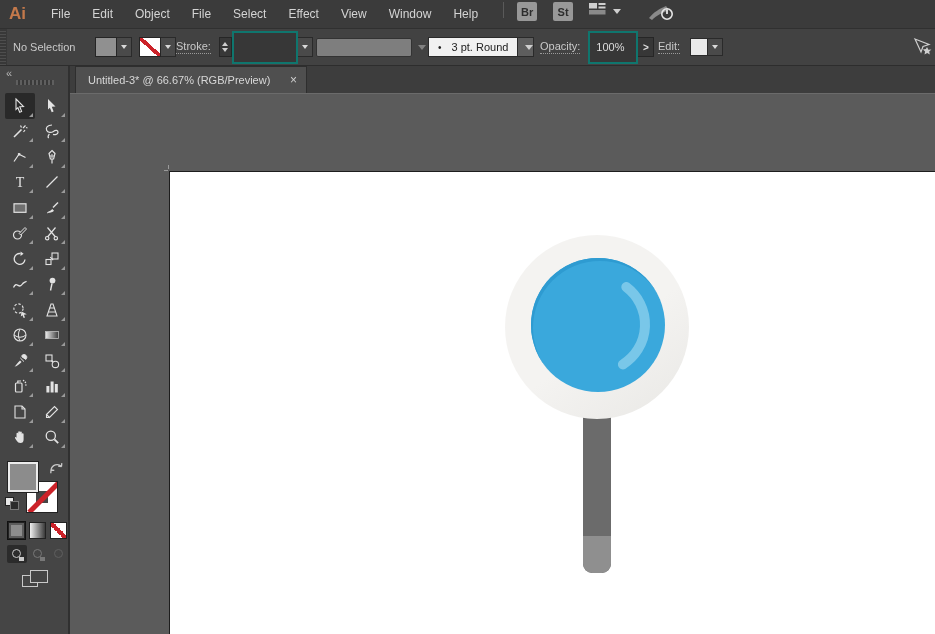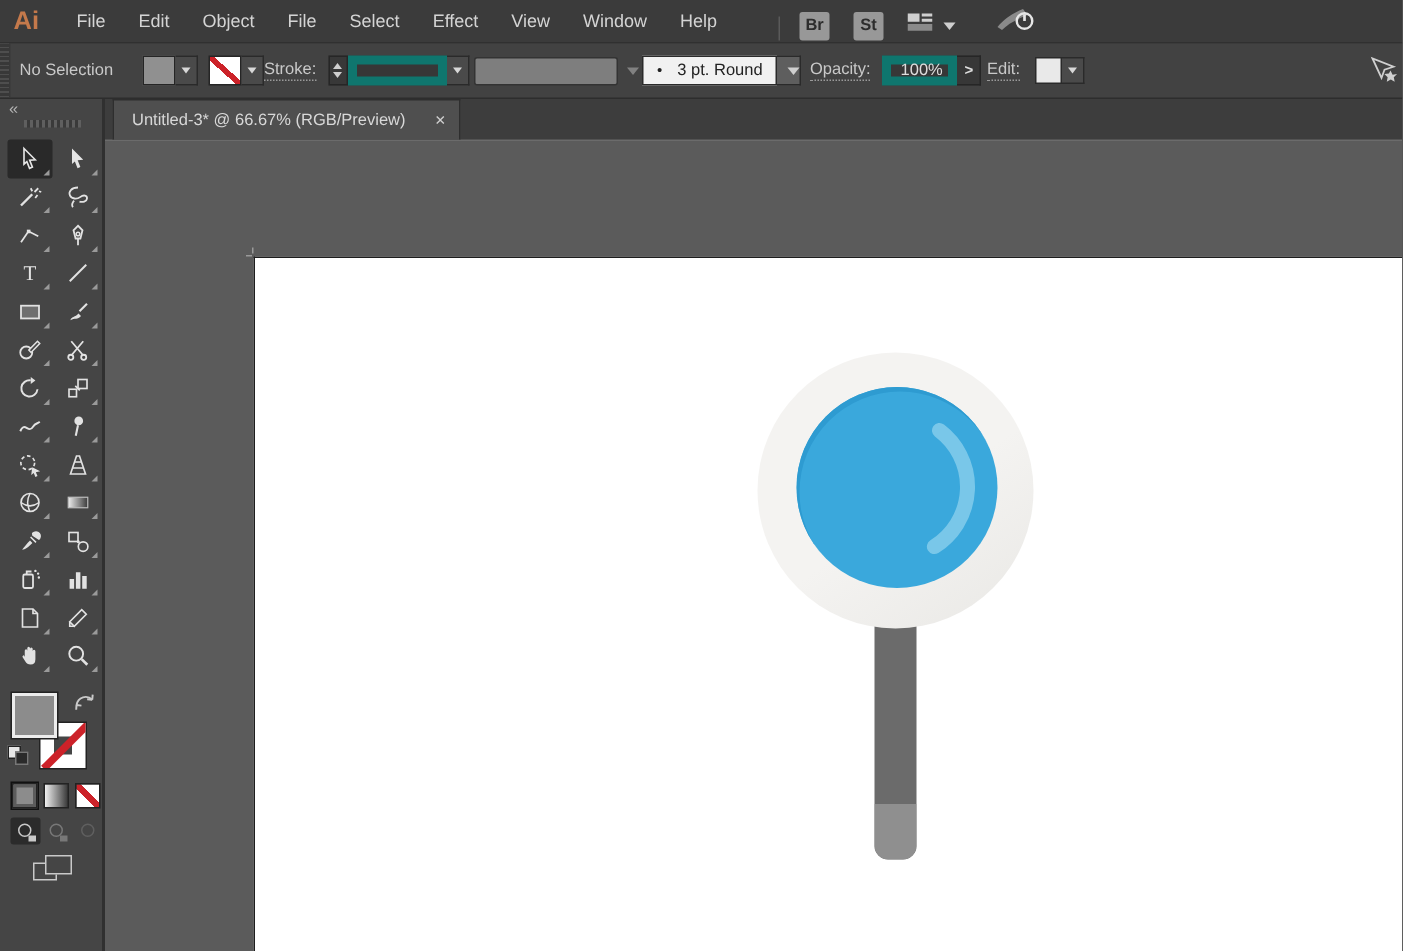--- a/index.html
+++ b/index.html
@@ -8,21 +8,21 @@
     position:relative; width:935px; height:634px; overflow:hidden;
     font-family:"Liberation Sans", sans-serif; color:#d6d6d6;
     background:#3b3b3b; user-select:none;
   }
   
   .menubar { position:absolute; left:0; top:0; width:935px; height:29px;
     background:#3b3b3b; display:flex; align-items:center; border-bottom:1px solid #303030;}
   .logo { font-weight:bold; font-size:17px; color:#c4794b; margin:0 14px 0 9px; letter-spacing:0; }
   .menus { display:flex; align-items:center; }
   .menus span { font-size:12px; color:#d4d4d4; padding:0 11px; cursor:default; }
-  .mb-right { display:flex; align-items:flex-end; margin-left:30px; }
+  .mb-right { display:flex; align-items:flex-start; margin-left:14px; }
   .mb-sep { width:1px; height:16px; background:#5a5a5a; margin-right:13px; }
   .sq-btn { width:20px; height:19px; background:#989898; color:#2d2d2d; font-size:11px;
     font-weight:bold; border-radius:2px; display:flex; align-items:center; justify-content:center;
     margin-right:16px; }
   .ws-group { display:flex; align-items:center; margin-right:26px; }
   .chev-down { width:0; height:0; border-left:4px solid transparent; border-right:4px solid transparent;
     border-top:5px solid #cfcfcf; margin-left:7px; }
   
   .controlbar { position:absolute; left:0; top:29px; width:935px; height:37px; background:#424242;
     border-bottom:1px solid #2d2d2d; }
@@ -35,21 +35,21 @@
   .swatch.fill-gray { background:#909090; }
   .swatch.stroke-none, .none-slash {
     background:linear-gradient(to top right,#fff 43%,#cc2229 43%,#cc2229 57%,#fff 57%); }
   .dd-arrow { width:15px; height:20px; background:#4a4a4a; border:1px solid #2a2a2a; border-left:none;
     display:flex; align-items:center; justify-content:center; }
   .dd-arrow .chev-down { margin:0; border-top-color:#d8d8d8; border-left-width:3.5px; border-right-width:3.5px; border-top-width:4.5px;}
   .stepper { width:13px; height:20px; background:#383838; border:1px solid #262626; display:flex;
     flex-direction:column; align-items:center; justify-content:center; gap:2px; }
   .tri-up { width:0;height:0;border-left:3.5px solid transparent;border-right:3.5px solid transparent;border-bottom:4px solid #cfcfcf; }
   .tri-dn { width:0;height:0;border-left:3.5px solid transparent;border-right:3.5px solid transparent;border-top:4px solid #cfcfcf; }
-  .dark-field { background:#373737; border:6px solid #0f766e; height:20px; display:flex; align-items:center; }
+  .dark-field { background:#373737; border:2px solid #0f766e; height:33px; display:flex; align-items:center; }
   .width-profile { width:96px; height:19px; background:#7e7e7e; border-radius:2px; border:1px solid #333; }
   .wp-chev { margin-left:6px; opacity:.45; }
   .brush-combo { display:flex; align-items:center; }
   .brush-field { width:90px; height:20px; background:#f1f1f1; color:#222; display:flex; align-items:center;
     border:1px solid #2a2a2a; font-size:11px; }
   .brush-dot { margin:0 10px 0 9px; font-size:10px; }
   .chev-btn { width:16px; height:20px; background:#5e5e5e; border:1px solid #2a2a2a; border-left:none;
     display:flex; align-items:center; justify-content:center; }
   .opacity-field { width:50px; padding-left:6px; color:#ddd; }
   .expander { width:16px; height:20px; display:flex; align-items:center; justify-content:center;

